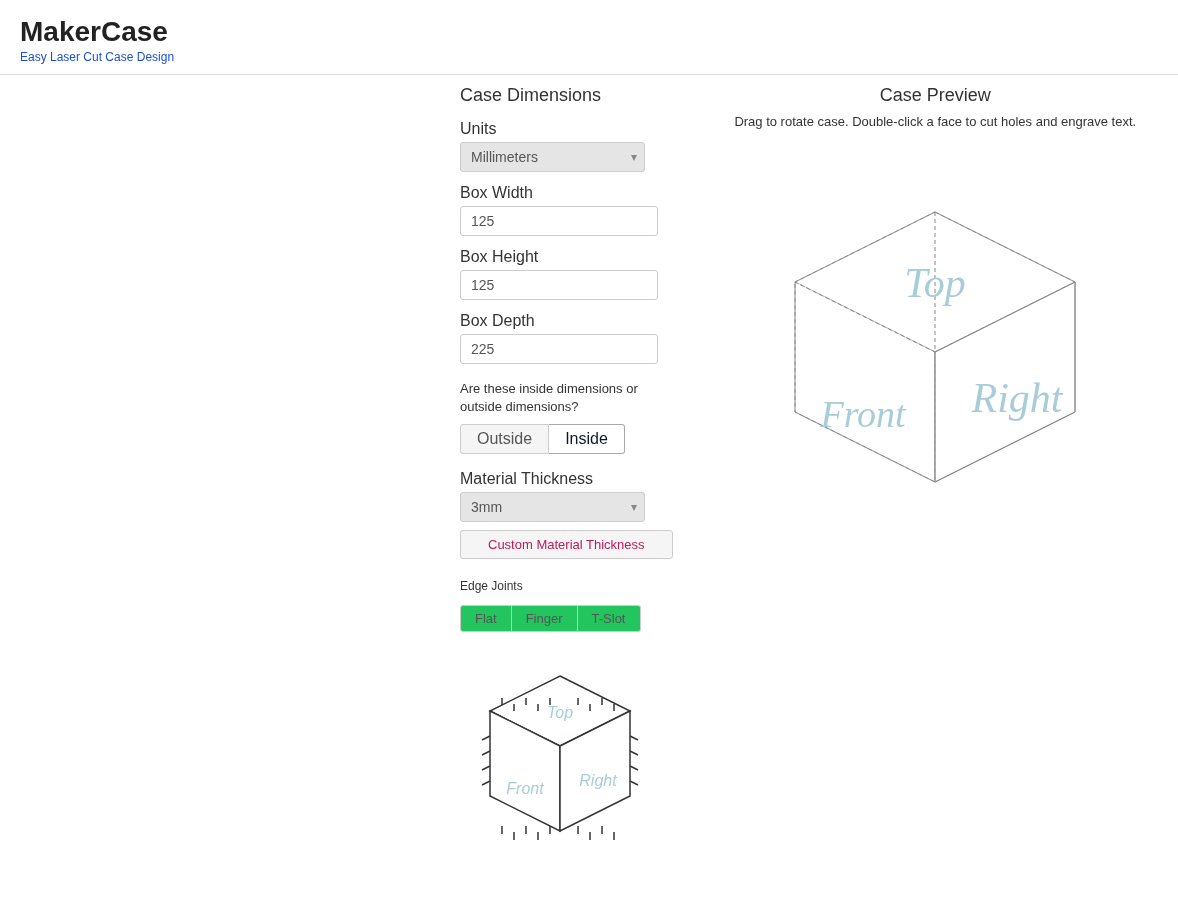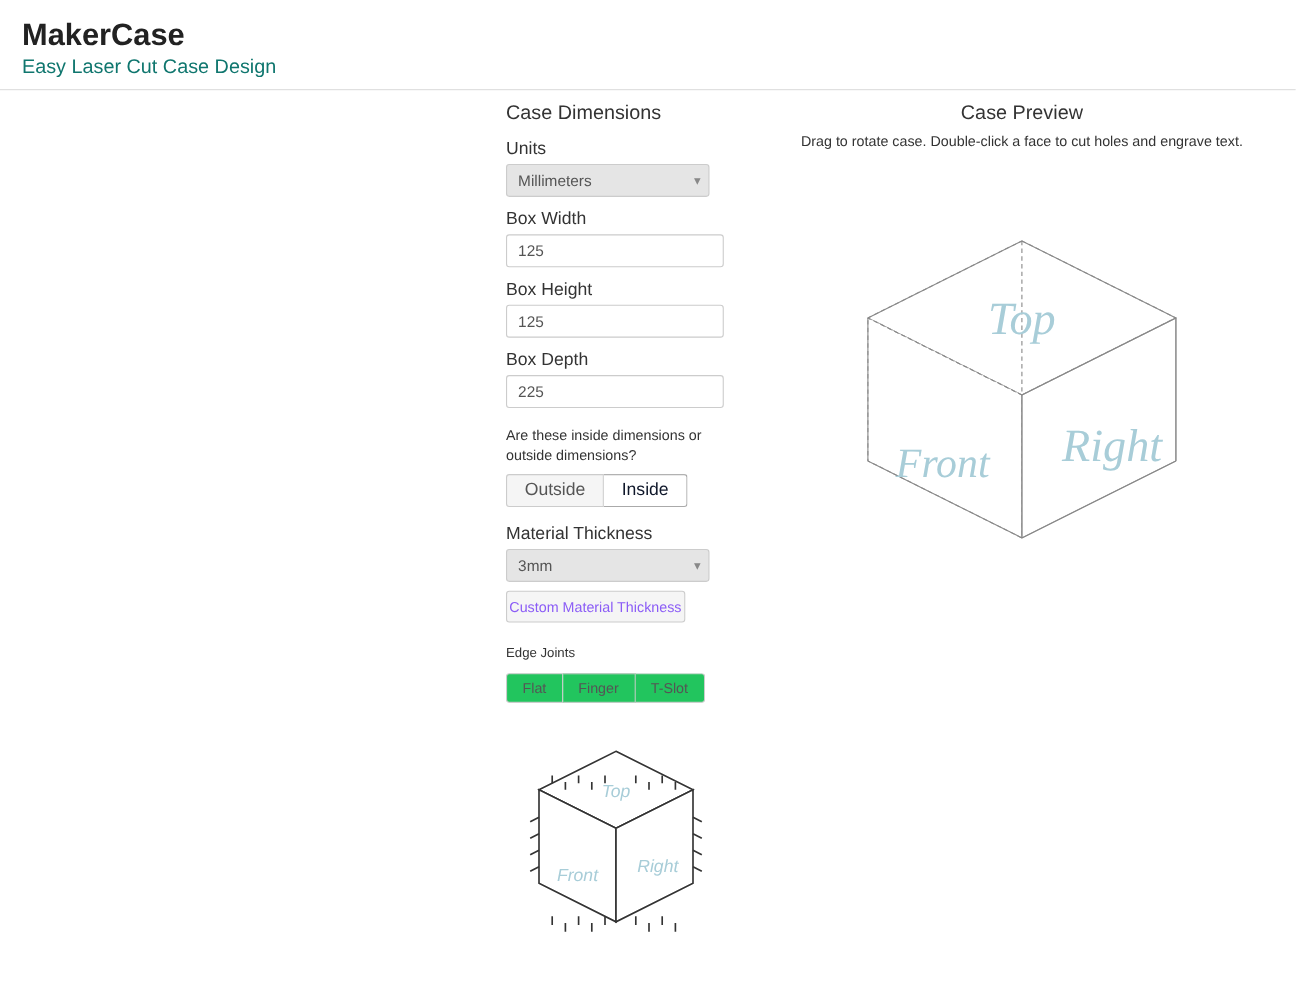--- a/index.html
+++ b/index.html
@@ -1,20 +1,20 @@
 <!DOCTYPE html>
 <html><head>
   <meta charset="utf-8">
   <style>
     * { box-sizing: border-box; margin: 0; padding: 0; }
     body { font-family: Arial, sans-serif; background: #fff; color: #333; font-size: 14px; }
 
     .header { padding: 16px 20px 10px; border-bottom: 1px solid #ddd; }
     .header h1 { font-size: 28px; font-weight: bold; color: #222; }
-    .header p { font-size: 18px; color: #0f766e; margin-top: 2px; } 
+    .header p { font-size: 12px; color: #1d4ed8; margin-top: 2px; } 
 
     .form-section { max-width: 220px; }
 
     .section-title { font-size: 18px; font-weight: normal; margin-bottom: 14px; color: #333; }
 
     .field-label { font-size: 16px; color: #333; margin-bottom: 4px; margin-top: 12px; }
 
     .text-input {
       width: 198px;
       padding: 6px 10px;
@@ -77,27 +77,27 @@
     .toggle-btn:last-child { border-radius: 0 3px 3px 0; border-left: none; }
     .toggle-btn.active {
       background: #fff;
       color: #0f172a;
       border-color: #aaa;
       text-align: center;
     }
 
     .custom-btn {
       margin-top: 8px;
-      padding: 6px 2px;
+      padding: 6px 27px;
       border: 1px solid #ccc;
       border-radius: 3px;
       background: #f5f5f5;
       cursor: pointer;
       font-size: 13px;
-      color: #8b5cf6;
+      color: #be185d;
     }
 
     .edge-joints-label { font-size: 12px; color: #333; margin-top: 20px; margin-bottom: 12px; font-weight: normal; }
 
     .joint-group {
       display: flex;
       gap: 0;
     }
     .joint-btn {
       padding: 5px 14px;

